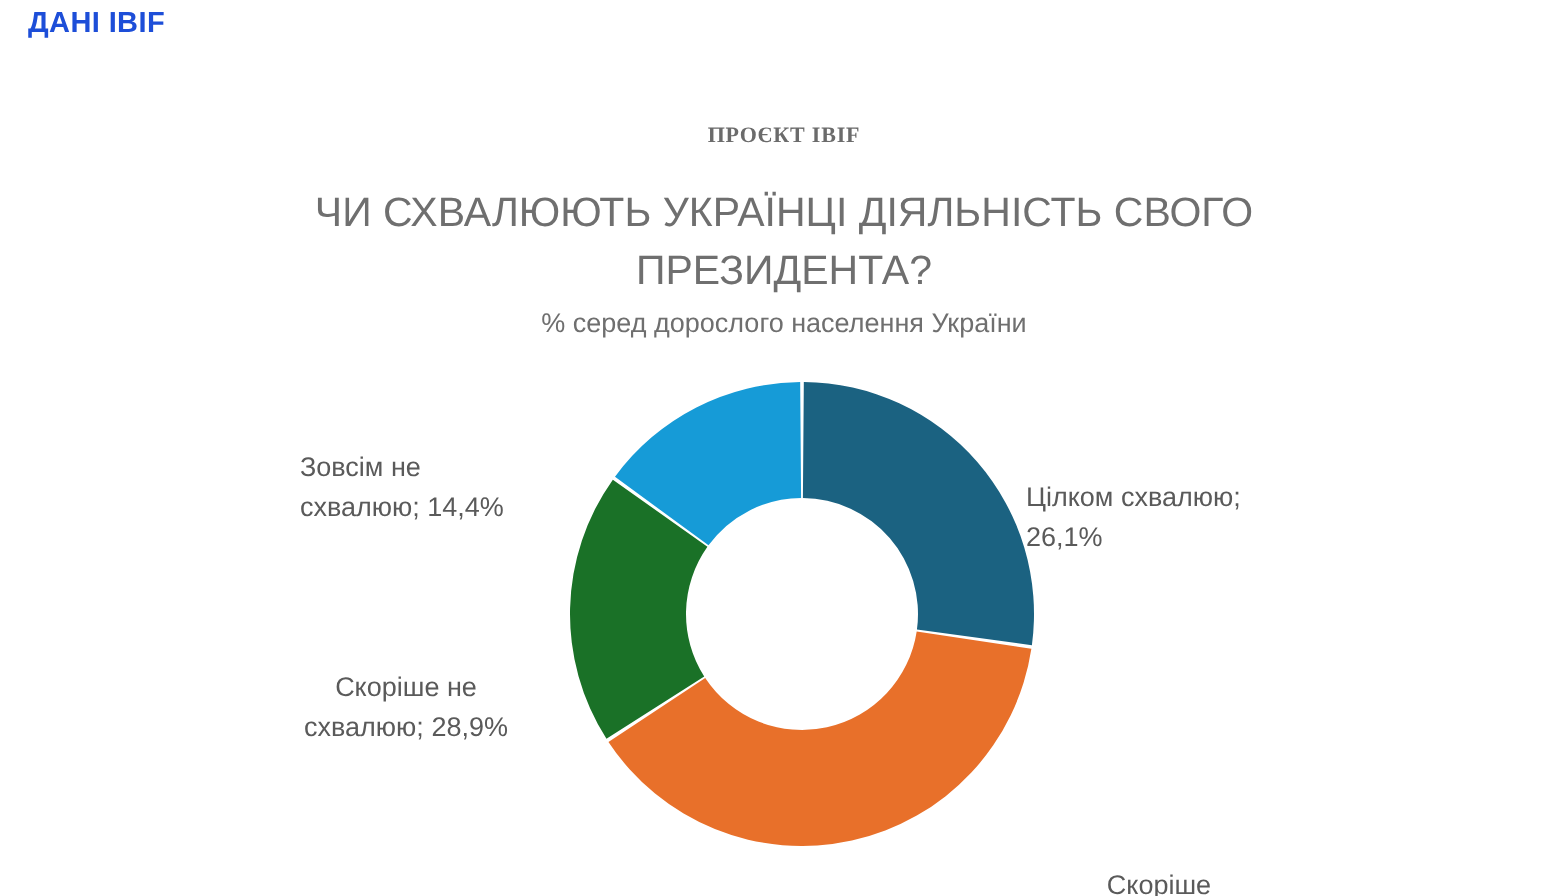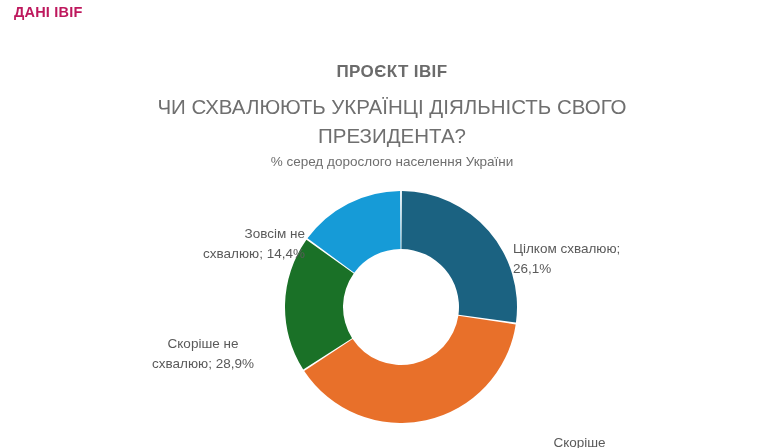--- a/index.html
+++ b/index.html
@@ -27,44 +27,45 @@
     width: 784px;
     height: 30px;
   }
   #brand-label {
     position: absolute;
     left: 14px;
     top: 4px;
     font-size: 14.5px;
     font-weight: bold;
     letter-spacing: 0.2px;
-    color: #be185d;
+    color: #1d4ed8;
     white-space: nowrap;
   }
 
   
   #chart-card {
     position: absolute;
     left: 0;
     top: 30px;
     width: 784px;
     height: 418px;
     background: #ffffff;
   }
 
   #eyebrow {
     position: absolute;
     left: 0;
     top: 32px;
     width: 784px;
     text-align: center;
-    font-size: 17px;
+    font-size: 11px;
     font-weight: bold;
     letter-spacing: 0.4px;
     color: #6b6b6b;
+    font-family: Liberation Serif, serif;
   }
 
   #chart-title {
     position: absolute;
     left: 92px;
     top: 62px;
     width: 600px;
     text-align: center;
     font-size: 20.5px;
     line-height: 29px;
@@ -120,21 +121,21 @@
   #label-rather-disapprove {
     left: 128px;
     top: 304px;
     width: 150px;
     text-align: center;
   }
   #label-not-at-all {
     left: 150px;
     top: 194px;
     width: 155px;
-    text-align: right;
+    text-align: left;
   }
 </style>
 </head>
 <body>
 
 <div id="page">
 
   <div id="brand-bar">
     <div id="brand-label">ДАНІ IBIF</div>
   </div>

